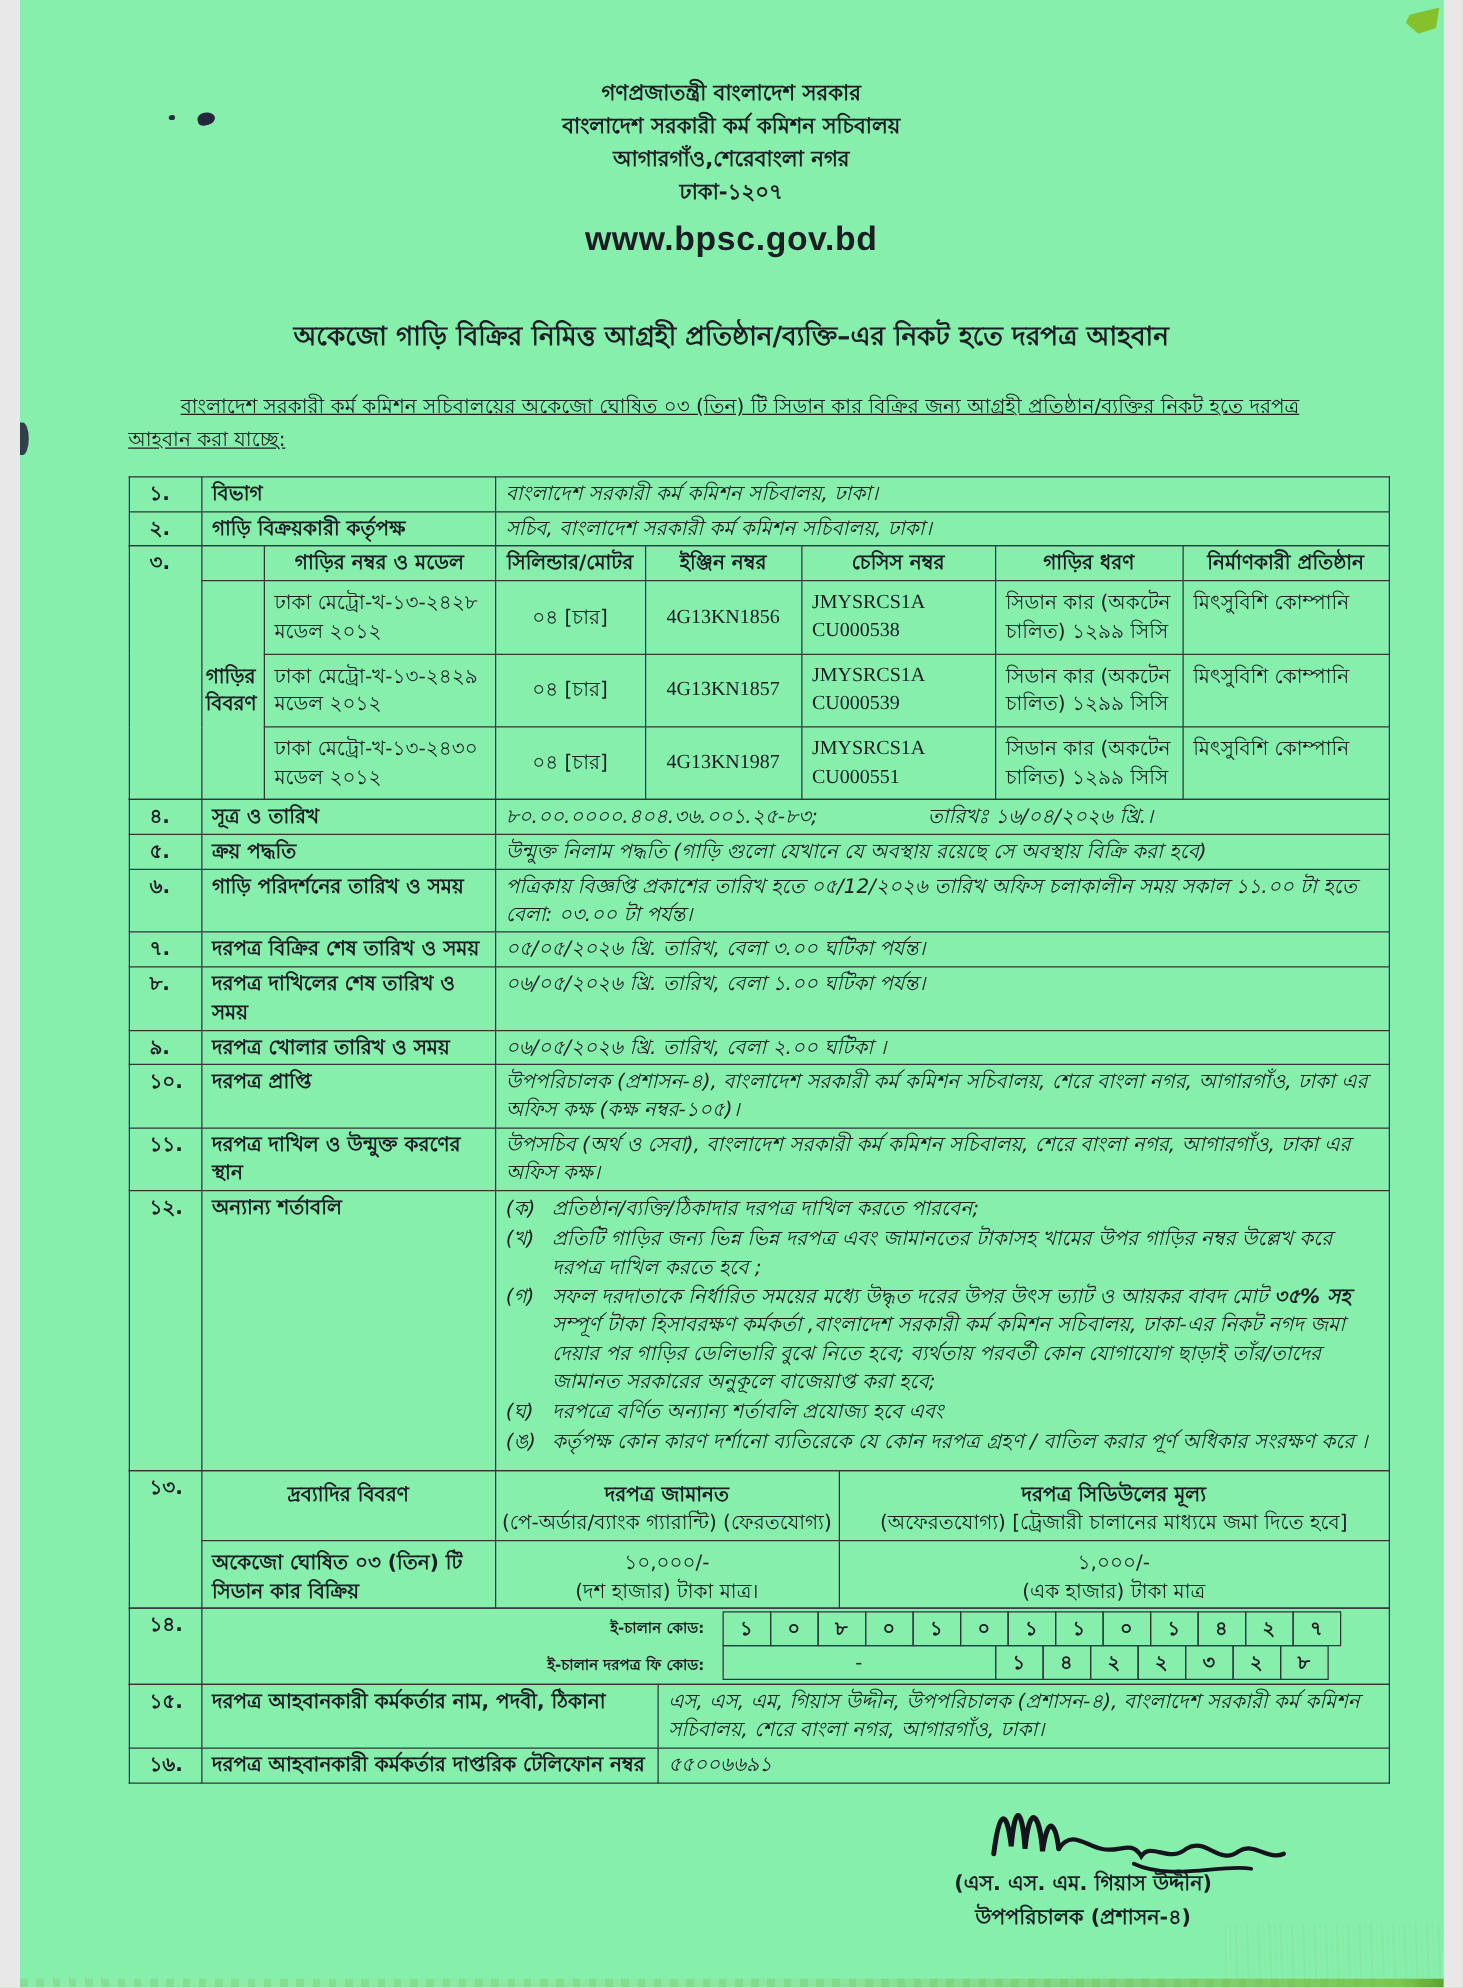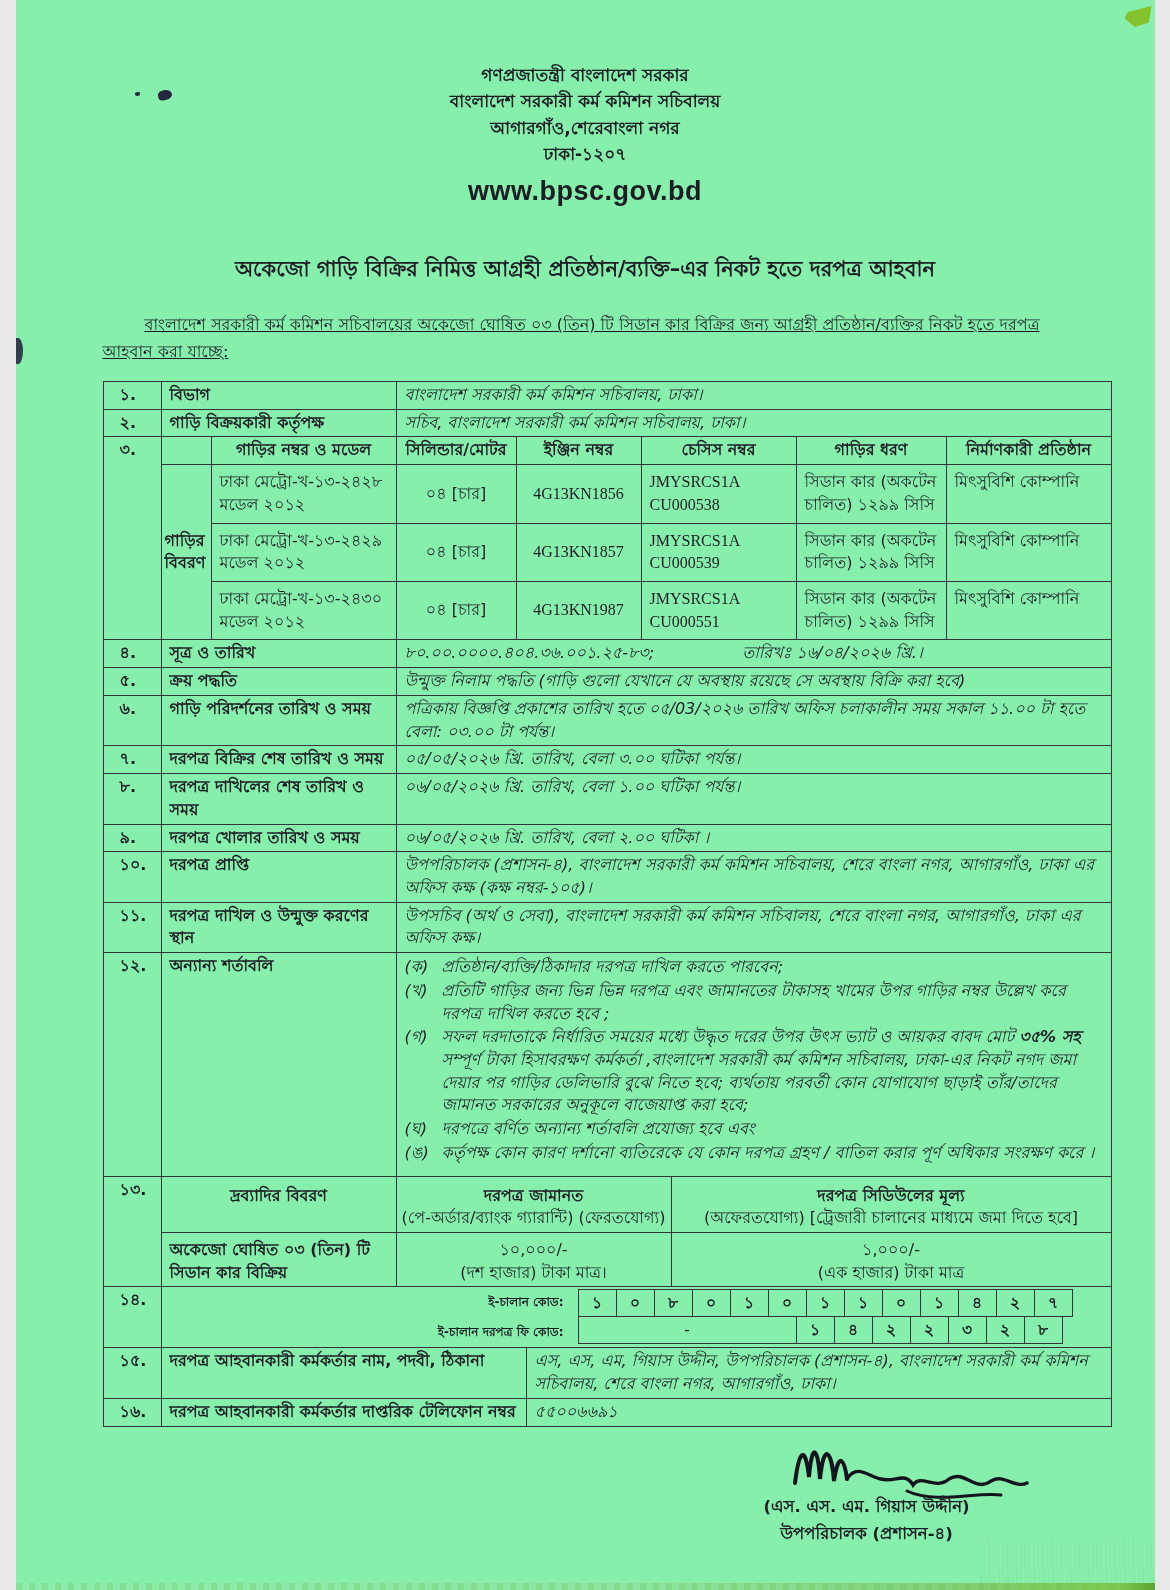--- a/index.html
+++ b/index.html
@@ -166,21 +166,21 @@
       </td>
     </tr>
     <tr>
       <td class="num">৫.</td>
       <td class="lbl">ক্রয় পদ্ধতি</td>
       <td class="val">উন্মুক্ত নিলাম পদ্ধতি (গাড়ি গুলো যেখানে যে অবস্থায় রয়েছে সে অবস্থায় বিক্রি করা হবে)</td>
     </tr>
     <tr>
       <td class="num">৬.</td>
       <td class="lbl">গাড়ি পরিদর্শনের তারিখ ও সময়</td>
-      <td class="val">পত্রিকায় বিজ্ঞপ্তি প্রকাশের তারিখ হতে ০৫/03/২০২৬ তারিখ অফিস চলাকালীন সময় সকাল ১১.০০ টা হতে বেলা: ০৩.০০ টা পর্যন্ত।</td>
+      <td class="val">পত্রিকায় বিজ্ঞপ্তি প্রকাশের তারিখ হতে ০৫/12/২০২৬ তারিখ অফিস চলাকালীন সময় সকাল ১১.০০ টা হতে বেলা: ০৩.০০ টা পর্যন্ত।</td>
     </tr>
     <tr>
       <td class="num">৭.</td>
       <td class="lbl">দরপত্র বিক্রির শেষ তারিখ ও সময়</td>
       <td class="val">০৫/০৫/২০২৬ খ্রি. তারিখ, বেলা ৩.০০ ঘটিকা পর্যন্ত।</td>
     </tr>
     <tr>
       <td class="num">৮.</td>
       <td class="lbl">দরপত্র দাখিলের শেষ তারিখ ও সময়</td>
       <td class="val">০৬/০৫/২০২৬ খ্রি. তারিখ, বেলা ১.০০ ঘটিকা পর্যন্ত।</td>

